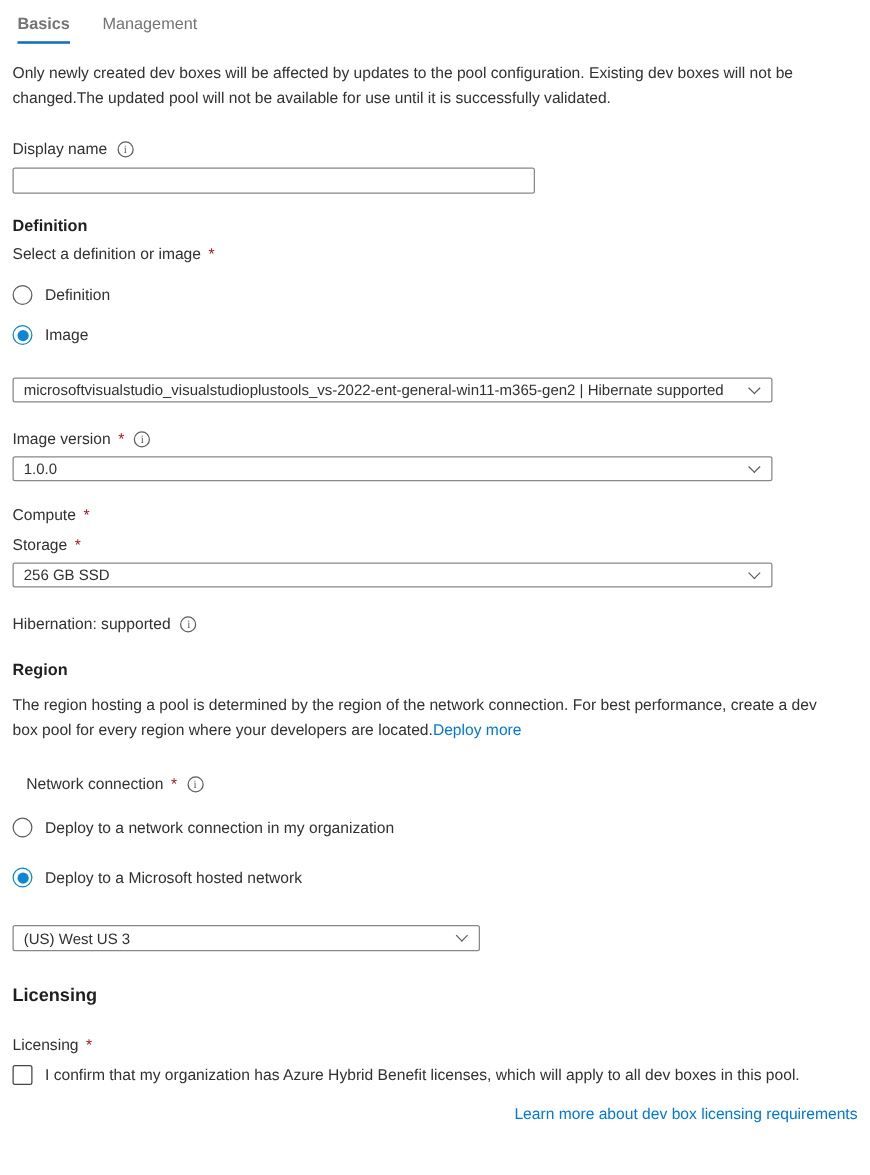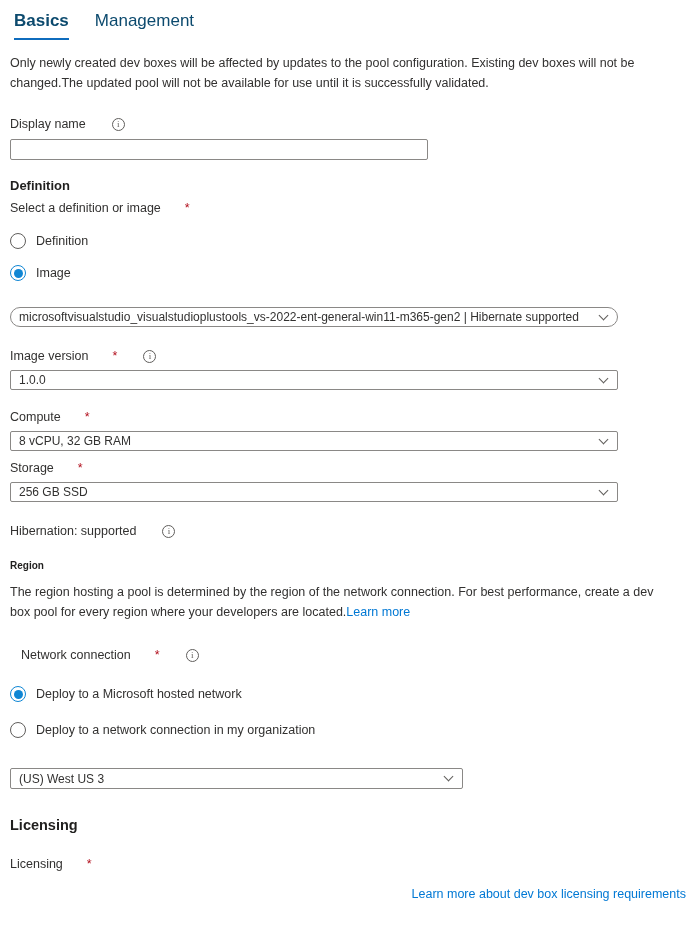--- a/index.html
+++ b/index.html
@@ -6,26 +6,26 @@
   html, body { background: #ffffff; }
   body {
     width: 696px; height: 940px;
     font-family: "Liberation Sans", sans-serif;
     font-size: 12.5px;
     color: #323130;
     overflow: hidden;
   }
   
   .tabbar { display: flex; gap: 26px; padding: 11px 0 0 14px; }
-  .tab { font-size: 17px; color: #0c4a6e; cursor: pointer; padding-bottom: 7px; }
+  .tab { font-size: 13px; color: #737373; cursor: pointer; padding-bottom: 7px; }
   .tab.active { font-weight: bold; border-bottom: 2px solid #0f6cbd; }
   
   .content { padding: 0 10px; }
   .intro { margin-top: 13px; line-height: 1.6; color: #323130; max-width: 650px; }
-  .field-label { display: flex; align-items: center; gap: 23px; color: #323130; }
+  .field-label { display: flex; align-items: center; gap: 5px; color: #323130; }
   .req { color: #b10e1c; margin-left: 1px; }
   .info-icon {
     display: inline-flex; align-items: center; justify-content: center;
     width: 13px; height: 13px; border: 1px solid #605e5c; border-radius: 50%;
     font-size: 9px; color: #605e5c; font-family: "Liberation Serif", serif;
     margin-left: 3px; flex: none;
   }
   .text-input {
     display: block; width: 418px; height: 21px; margin-top: 8px;
     border: 1px solid #8a8886; border-radius: 2px; padding: 0 8px;
@@ -46,38 +46,38 @@
     content: ""; width: 9px; height: 9px; border-radius: 50%; background: #0f86d4;
   }
   
   .select {
     display: flex; align-items: center; justify-content: space-between;
     width: 608px; height: 20px; margin-top: 7px;
     border: 1px solid #8a8886; border-radius: 2px; padding: 0 10px 0 8px;
     background: #fff; cursor: pointer; font-size: 12px; color: #323130;
     white-space: nowrap; overflow: hidden;
   }
-  .select.narrow { width: 453px; height: 21px; }
+  .select.narrow { width: 374px; height: 21px; }
   .chevron {
     width: 7px; height: 7px; flex: none; margin-top: -4px;
     border-right: 1.3px solid #605e5c; border-bottom: 1.3px solid #605e5c;
     transform: rotate(45deg);
   }
   
   .checkbox-row { display: flex; align-items: center; gap: 10px; margin-top: 9px; cursor: pointer; }
   .checkbox {
     width: 16px; height: 16px; border: 1px solid #484644; border-radius: 2px;
     background: #fff; flex: none;
   }
   .link { color: #0078d4; cursor: pointer; text-decoration: none; }
   
   .mt8 { margin-top: 8px; } .mt10 { margin-top: 10px; }
   .mt16 { margin-top: 16px; text-align: right; } .mt18 { margin-top: 18px; } .mt20 { margin-top: 20px; }
   .mt22 { margin-top: 22px; } .mt24 { margin-top: 24px; } .mt26 { margin-top: 26px; margin-left: 11px; }
-  .mt28 { margin-top: 28px; border-radius: 10px; }
+  .mt28 { margin-top: 28px; }
 </style>
 </head>
 <body>
 
 <div class="tabbar">
   <div class="tab active">Basics</div>
   <div class="tab">Management</div>
 </div>
 
 <div class="content">
@@ -117,67 +117,67 @@
   </div>
   <div class="select">
     <span>1.0.0</span>
     <span class="chevron"></span>
   </div>
 
   <div class="field-label mt20">
     <span>Compute</span>
     <span class="req">*</span>
   </div>
-  <div class="select">
-    <span>8 vCPU, 32 GB RAM</span>
-    <span class="chevron"></span>
-  </div>
 
   <div class="field-label mt10">
     <span>Storage</span>
     <span class="req">*</span>
   </div>
   <div class="select">
     <span>256 GB SSD</span>
     <span class="chevron"></span>
   </div>
 
   <div class="field-label mt22">
     <span>Hibernation: supported</span>
     <span class="info-icon">i</span>
   </div>
 
-  <div class="section-heading mt22" style="font-size:10px;">Region</div>
-  <div class="intro" style="margin-top:11px;"><span>The region hosting a pool is determined by the region of the network connection. For best performance, create a dev box pool for every region where your developers are located.</span><a class="link">Learn more</a></div>
+  <div class="section-heading mt22" style="font-size:13px;">Region</div>
+  <div class="intro" style="margin-top:11px;"><span>The region hosting a pool is determined by the region of the network connection. For best performance, create a dev box pool for every region where your developers are located.</span><a class="link">Deploy more</a></div>
 
   <div class="field-label mt26">
     <span>Network connection</span>
     <span class="req">*</span>
     <span class="info-icon">i</span>
   </div>
 
+  <div class="radio-row mt20">
+    <span class="radio"></span>
+    <span>Deploy to a network connection in my organization</span>
+  </div>
   <div class="radio-row mt24">
     <span class="radio selected"></span>
     <span>Deploy to a Microsoft hosted network</span>
-  </div>
-  <div class="radio-row mt20">
-    <span class="radio"></span>
-    <span>Deploy to a network connection in my organization</span>
   </div>
 
   <div class="select narrow" style="margin-top:30px;">
     <span>(US) West US 3</span>
     <span class="chevron"></span>
   </div>
 
   <div class="section-heading lg mt28">Licensing</div>
 
   <div class="field-label mt24">
     <span>Licensing</span>
     <span class="req">*</span>
   </div>
 
+  <div class="checkbox-row">
+    <span class="checkbox"></span>
+    <span>I confirm that my organization has Azure Hybrid Benefit licenses, which will apply to all dev boxes in this pool.</span>
+  </div>
 
   <div class="mt16">
     <a class="link">Learn more about dev box licensing requirements</a>
   </div>
 
 </div>
 
 </body></html>

